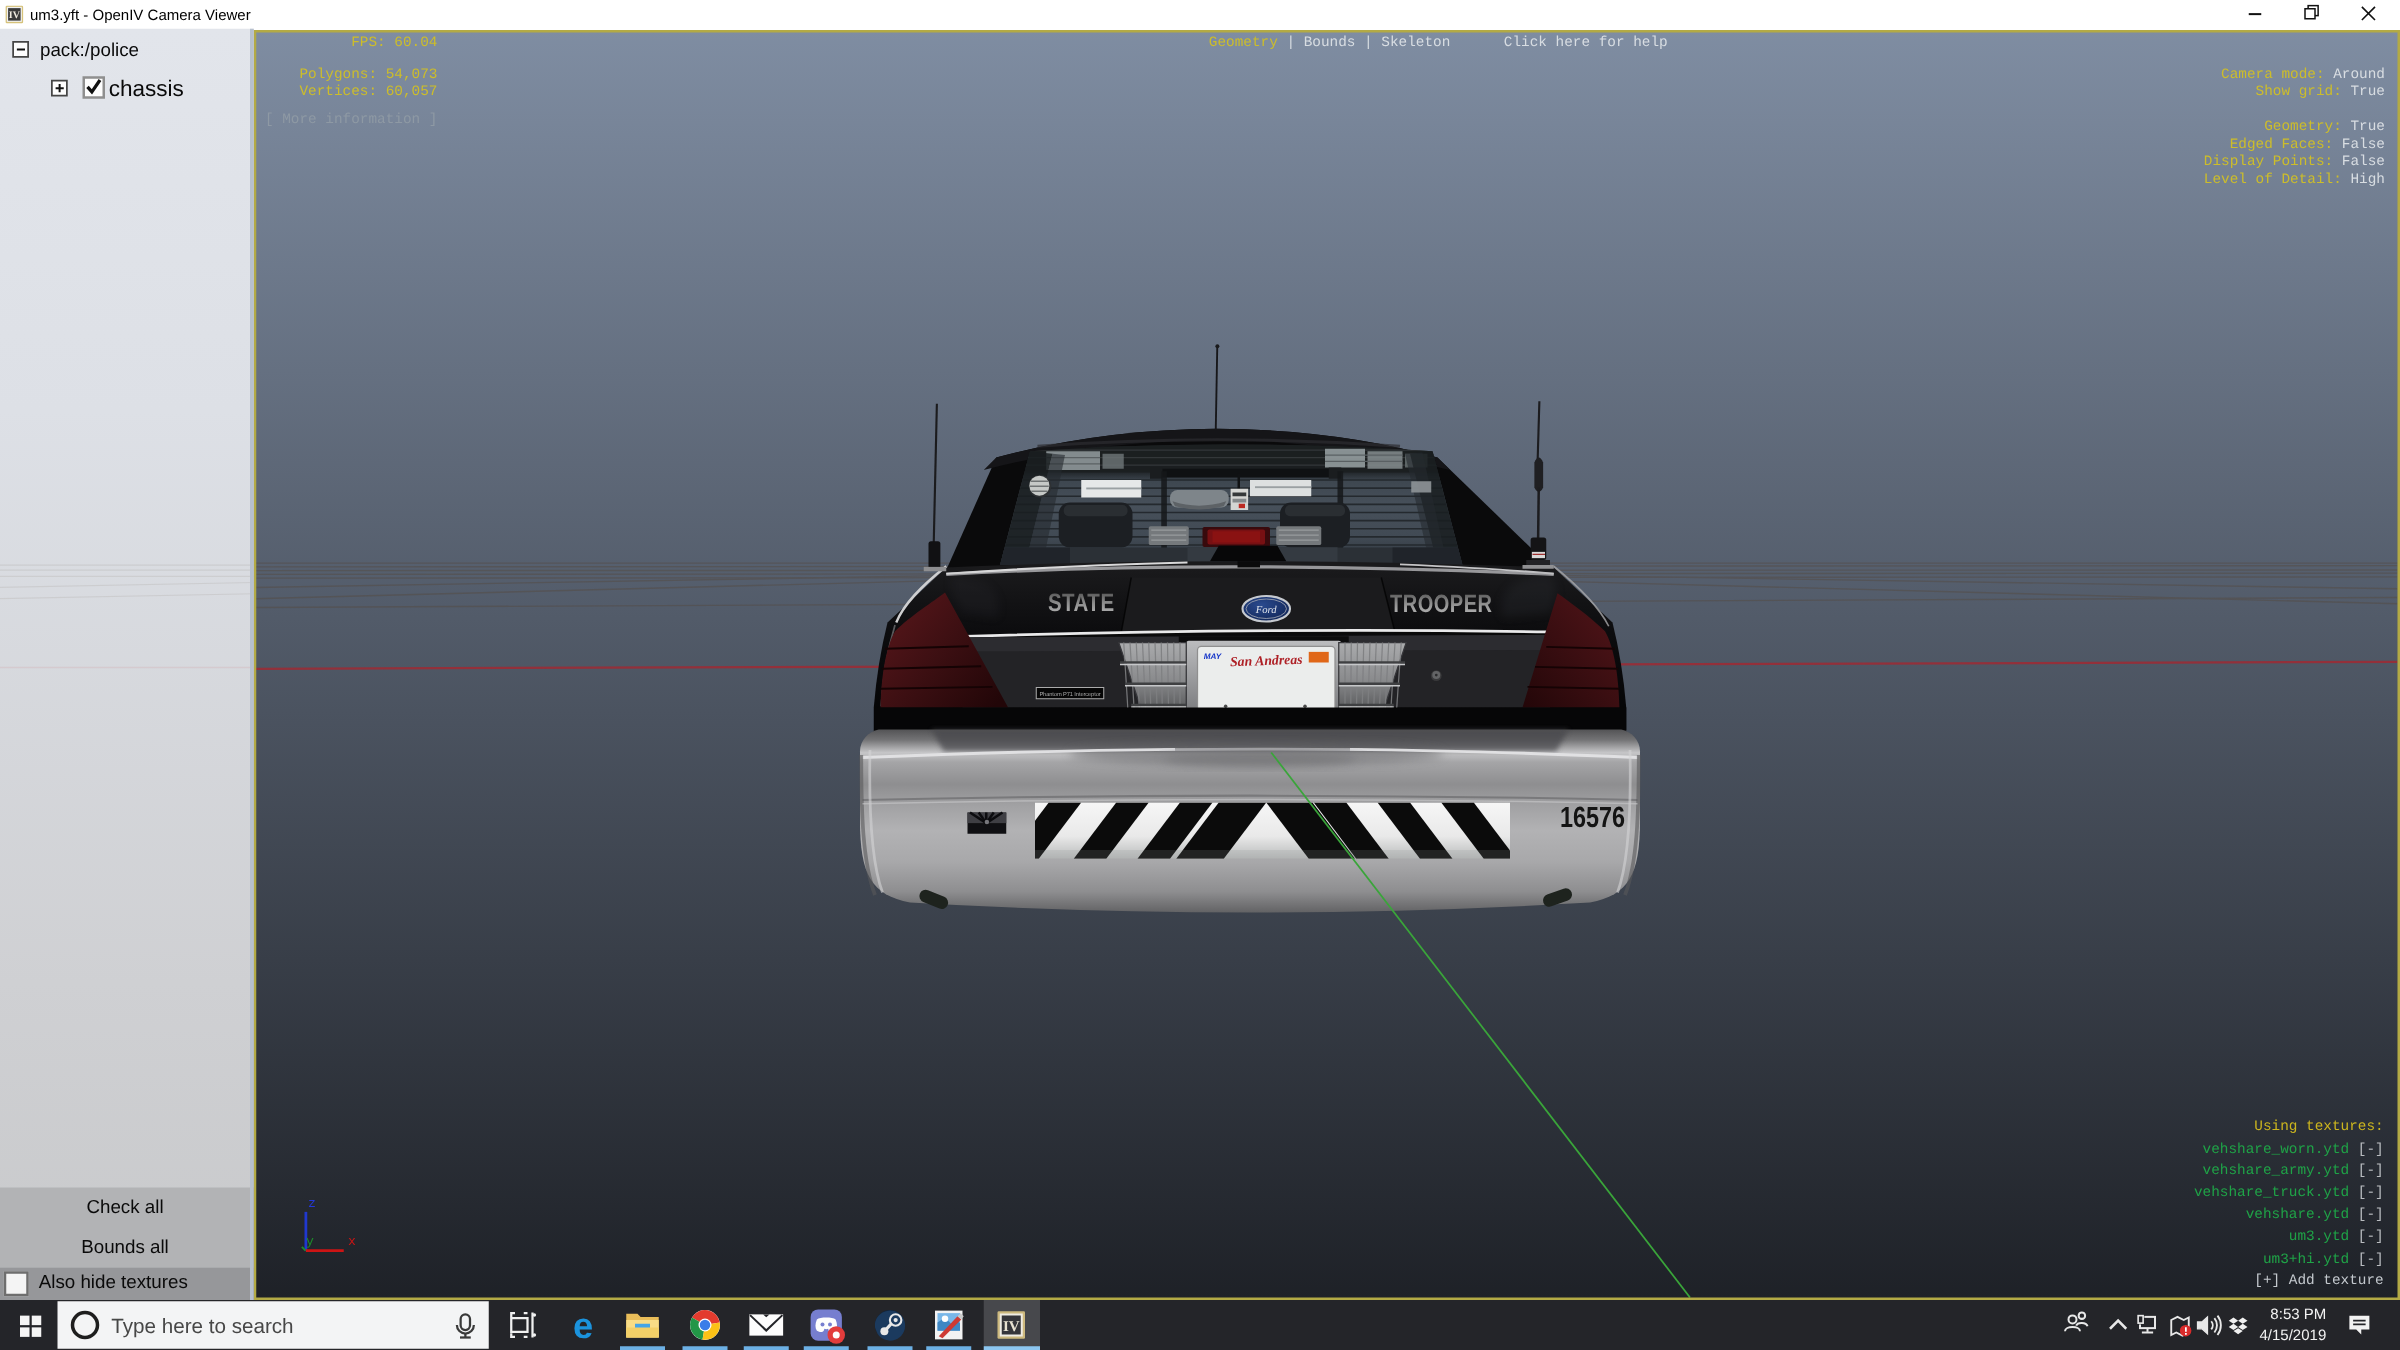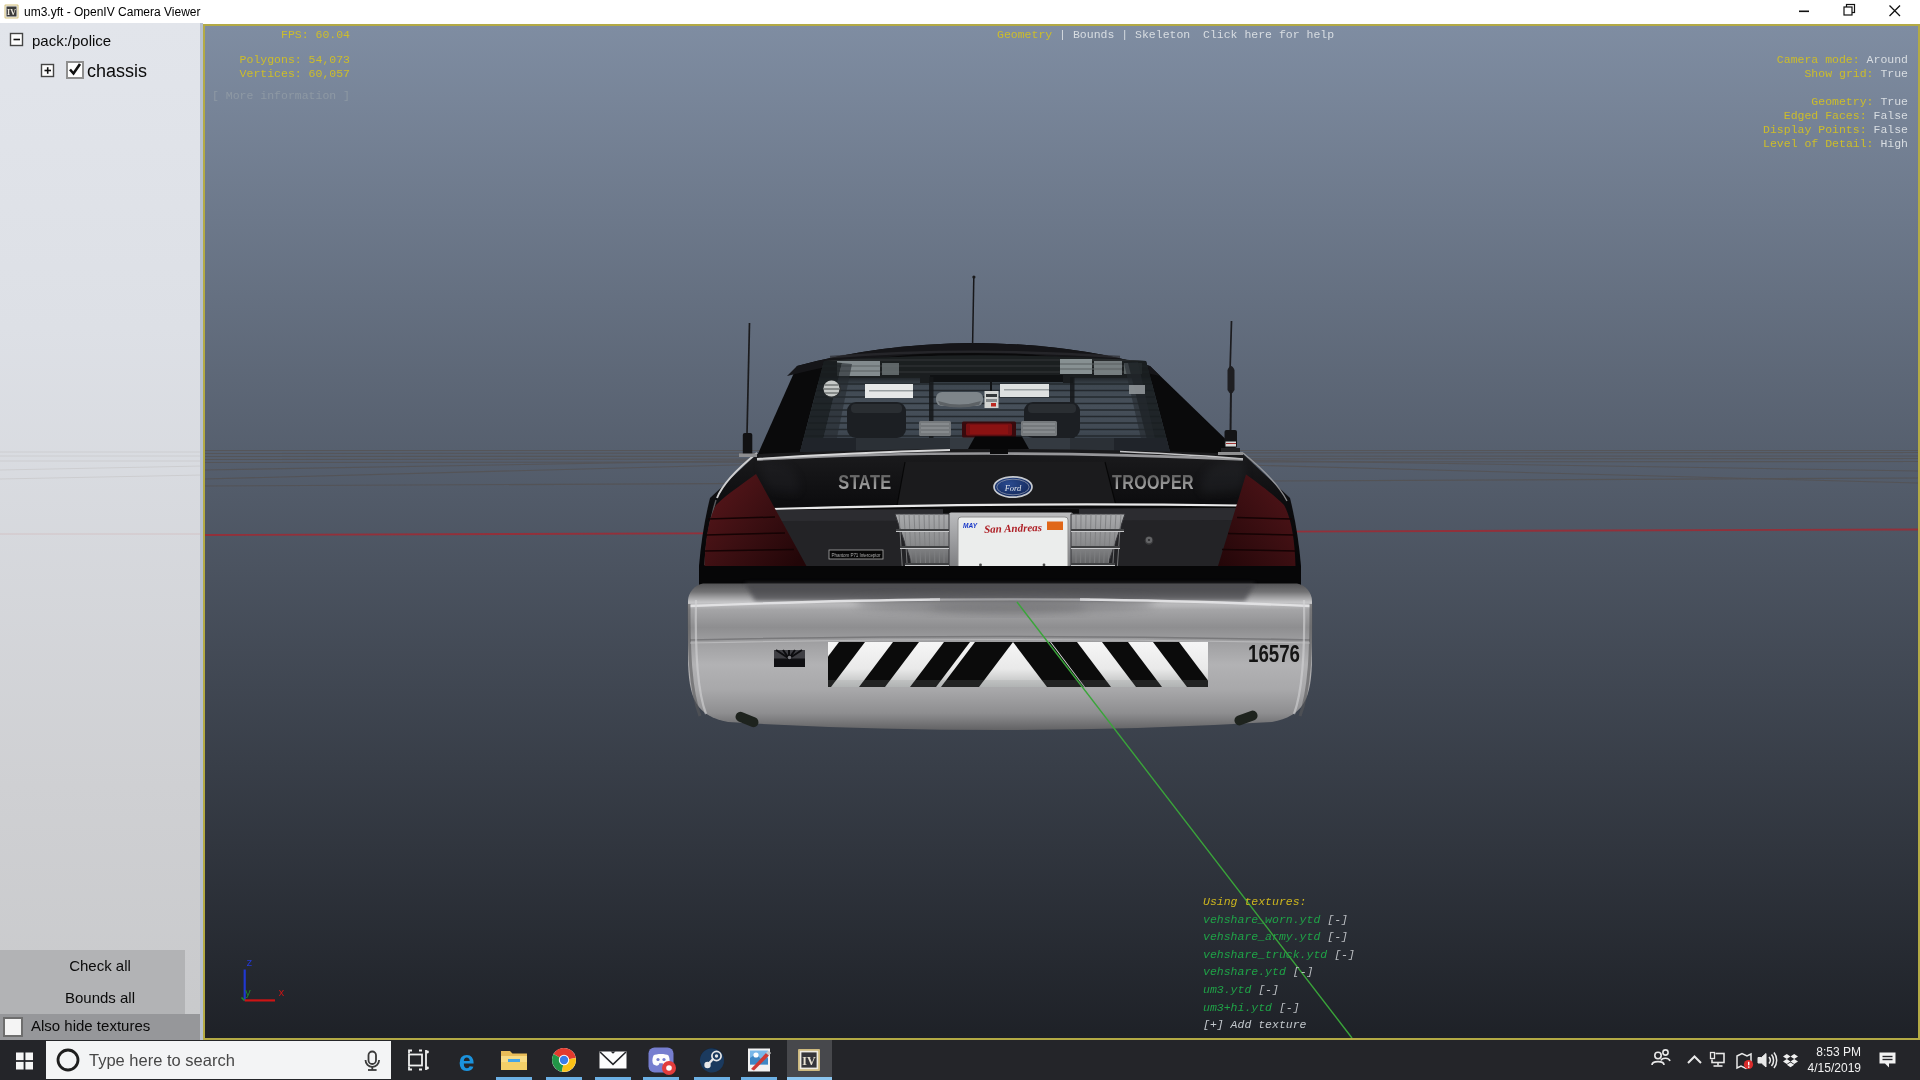--- a/index.html
+++ b/index.html
@@ -48,21 +48,21 @@
     <line x1="13.5" y1="16.5" x2="20" y2="16.5" stroke="#111" stroke-width="1.6"></line>
     <rect x="41.5" y="41.5" width="12" height="12" fill="#fdfdfd" stroke="#454545" stroke-width="1.4"></rect>
     <line x1="44.5" y1="47.5" x2="51" y2="47.5" stroke="#111" stroke-width="1.6"></line>
     <line x1="47.7" y1="44.2" x2="47.7" y2="50.8" stroke="#111" stroke-width="1.6"></line>
     <rect x="67" y="39" width="16" height="16" fill="#fdfdfd" stroke="#8f8f8f" stroke-width="2"></rect>
     <path d="M70,46.5 L73.5,50.5 L80,41" stroke="#101010" stroke-width="2.6" fill="none"></path>
   </svg>
   <div class="abs" style="left:32px;top:9px;font-size:15px;color:#0a0a0a;">pack:/police</div>
   <div class="abs" style="left:87px;top:38px;font-size:18px;color:#0a0a0a;">chassis</div>
 
-  <div class="abs" style="left:0;top:927px;width:185px;height:64px;background:#b2b3b5;">
+  <div class="abs" style="left:0;top:927px;width:203px;height:64px;background:#b2b3b5;">
     <div class="abs" style="left:0;top:7px;width:200px;text-align:center;font-size:15px;color:#0a0a0a;">Check all</div>
     <div class="abs" style="left:0;top:39px;width:200px;text-align:center;font-size:15px;color:#0a0a0a;">Bounds all</div>
   </div>
   <div class="abs" style="left:0;top:991px;width:203px;height:26px;background:#96979a;">
     <div class="abs" style="left:3px;top:3px;width:16px;height:16px;background:#f4f4f4;border:2px solid #6e6e6e;"></div>
     <div class="abs" style="left:31px;top:3px;font-size:15px;color:#0a0a0a;">Also hide textures</div>
   </div>
 </div>
 
 <div class="abs" style="left:200px;top:23px;width:3px;height:1017px;background:#b7c0cd;"></div>
@@ -455,30 +455,30 @@
   </g>
 
   <line x1="1017" y1="602" x2="1352" y2="1038" stroke="#3aa53a" stroke-width="1.4"></line>
   </svg>
   <div id="vpborder"></div>
 
   <div class="abs mono" style="left:0px;top:3.5px;width:147px;text-align:right;"><span class="yel">FPS: 60.04</span></div>
   <div class="abs mono" style="left:0px;top:29px;width:147px;text-align:right;"><span class="yel">Polygons: 54,073
 Vertices: 60,057</span></div>
   <div class="abs mono gry" style="left:0px;top:65px;width:147px;text-align:right;">[ More information ]</div>
-  <div class="abs mono" style="left:764px;top:4px;margin-left:30px;"><span class="yel">Geometry</span><span class="wht"> | Bounds | Skeleton</span></div>
+  <div class="abs mono" style="left:764px;top:4px;"><span class="yel">Geometry</span><span class="wht"> | Bounds | Skeleton</span></div>
   <div class="abs mono" style="left:1000px;top:4px;width:705px;text-align:left;"><span class="wht">Click here for help</span></div>
   <div class="abs mono" style="left:1000px;top:29px;width:705px;text-align:right;"><span class="yel">Camera mode:</span><span class="wht"> Around</span>
 <span class="yel">Show grid:</span><span class="wht"> True</span></div>
   <div class="abs mono" style="left:1000px;top:71px;width:705px;text-align:right;"><span class="yel">Geometry:</span><span class="wht"> True</span>
 <span class="yel">Edged Faces:</span><span class="wht"> False</span>
 <span class="yel">Display Points:</span><span class="wht"> False</span>
 <span class="yel">Level of Detail:</span><span class="wht"> High</span></div>
 
-  <div class="abs mono" style="left:1000px;top:869px;width:704px;line-height:17.6px;font-style:italic;"><span style="color:#cdb61e">Using textures:</span>
+  <div class="abs mono" style="left:1000px;top:869px;width:704px;text-align:right;line-height:17.6px;"><span style="color:#cdb61e">Using textures:</span>
 <span style="color:#1fa347">vehshare_worn.ytd</span><span style="color:#b9bcc0"> [-]</span>
 <span style="color:#1fa347">vehshare_army.ytd</span><span style="color:#b9bcc0"> [-]</span>
 <span style="color:#1fa347">vehshare_truck.ytd</span><span style="color:#b9bcc0"> [-]</span>
 <span style="color:#1fa347">vehshare.ytd</span><span style="color:#b9bcc0"> [-]</span>
 <span style="color:#1fa347">um3.ytd</span><span style="color:#b9bcc0"> [-]</span>
 <span style="color:#1fa347">um3+hi.ytd</span><span style="color:#b9bcc0"> [-]</span>
 <span style="color:#c3c8cd">[+] Add texture</span></div>
 </div>
 
 <div class="abs" id="taskbar"></div>

